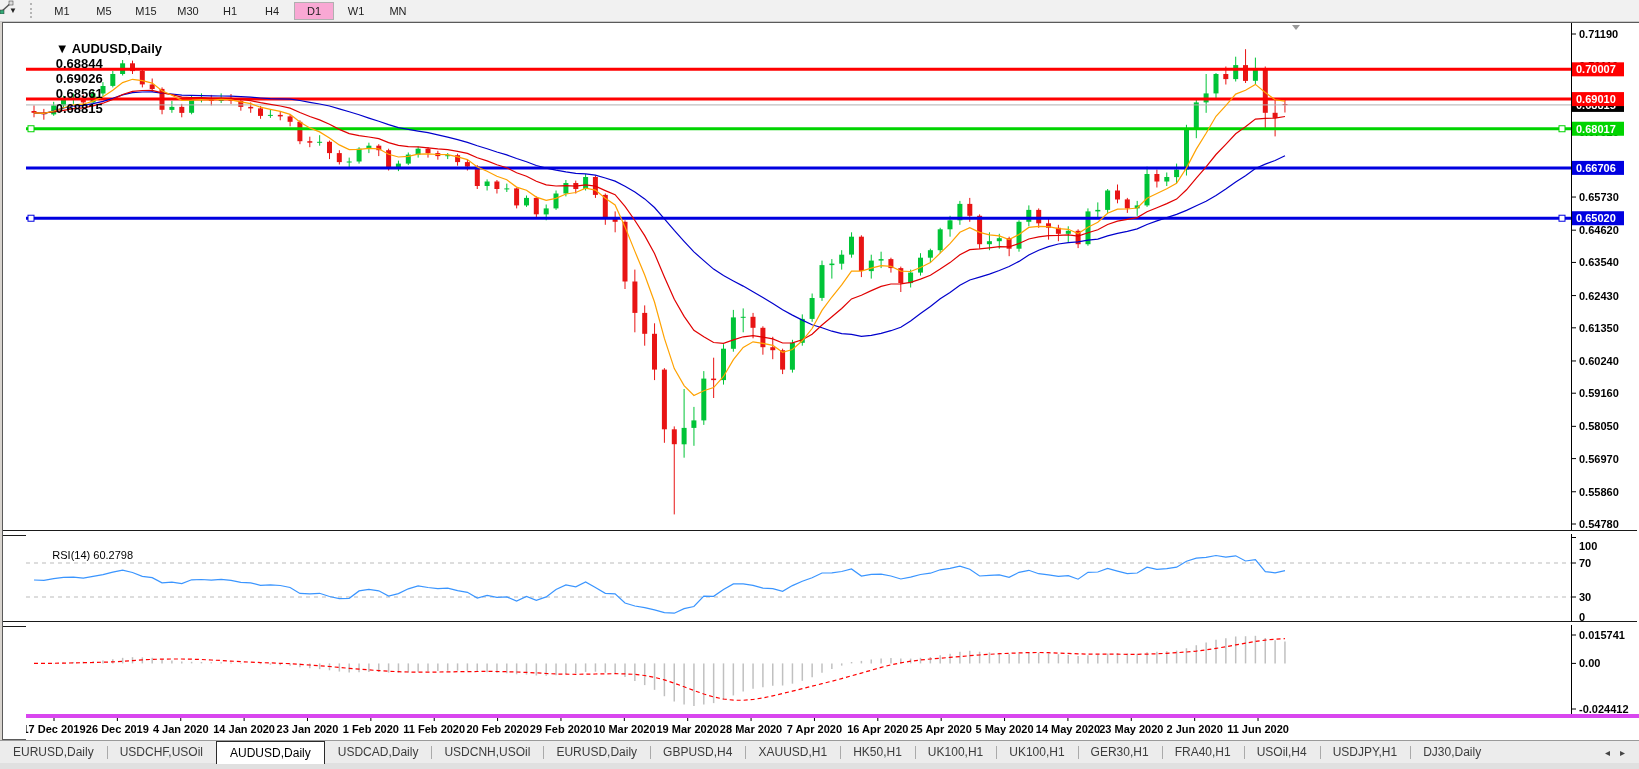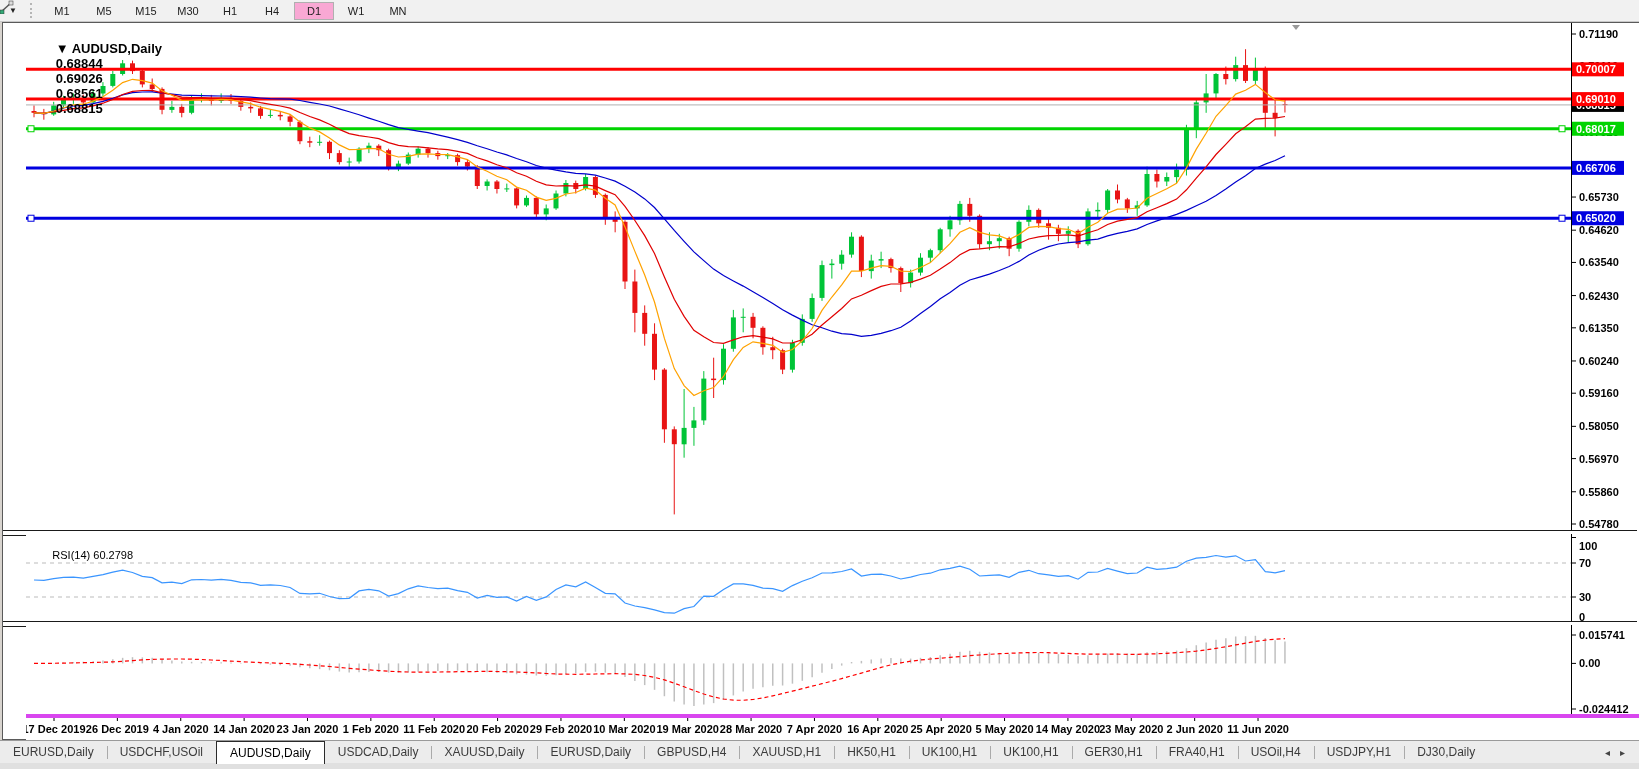--- a/index.html
+++ b/index.html
@@ -608,21 +608,21 @@
       </svg>
   </div>
 </div>
 
 <div id="tabbar">
   <div id="tabs-host" style="display:flex;">
       <div class="tab">EURUSD,Daily</div>
       <div class="tab">USDCHF,USOil</div>
       <div class="tab active">AUDUSD,Daily</div>
       <div class="tab">USDCAD,Daily</div>
-      <div class="tab">XAUUSD,Daily</div>
+      <div class="tab">USDCNH,USOil</div>
       <div class="tab">EURUSD,Daily</div>
       <div class="tab">GBPUSD,H4</div>
       <div class="tab">XAUUSD,H1</div>
       <div class="tab">HK50,H1</div>
       <div class="tab">UK100,H1</div>
       <div class="tab">UK100,H1</div>
       <div class="tab">GER30,H1</div>
       <div class="tab">FRA40,H1</div>
       <div class="tab">USOil,H4</div>
       <div class="tab">USDJPY,H1</div>

